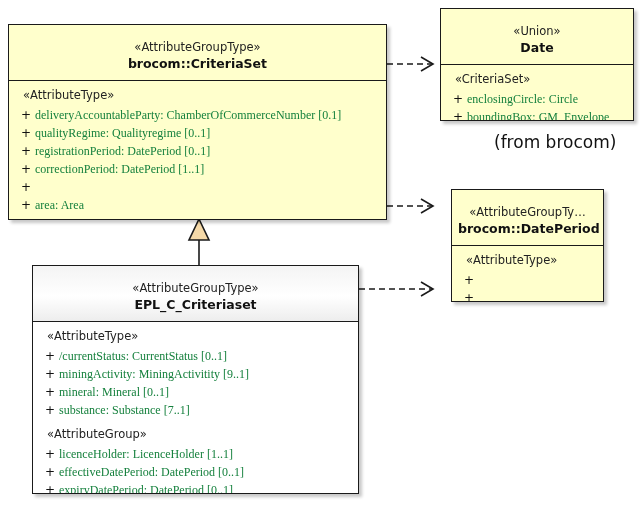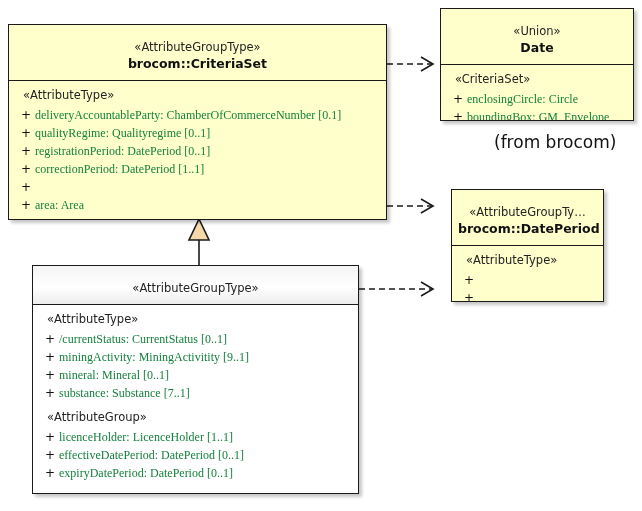--- a/index.html
+++ b/index.html
@@ -191,20 +191,21 @@
       </div>
       <div class="attr-row">
         <span class="attr-vis">+</span>
       </div>
     </div>
   </div>
 
   <div class="uml-class grey" style="left:32px; top:265px; width:327px; height:229px;">
     <div class="uml-header">
       <div class="stereotype">«AttributeGroupType»</div>
+      <div class="classname">EPL_C_Criteriaset</div>
     </div>
     <div class="uml-body">
       <div class="group-stereotype">«AttributeType»</div>
       <div class="attr-row">
         <span class="attr-vis">+</span>
         <span class="attr-text">/currentStatus: CurrentStatus [0..1]</span>
       </div>
       <div class="attr-row">
         <span class="attr-vis">+</span>
         <span class="attr-text">miningActivity: MiningActivitity [9..1]</span>

